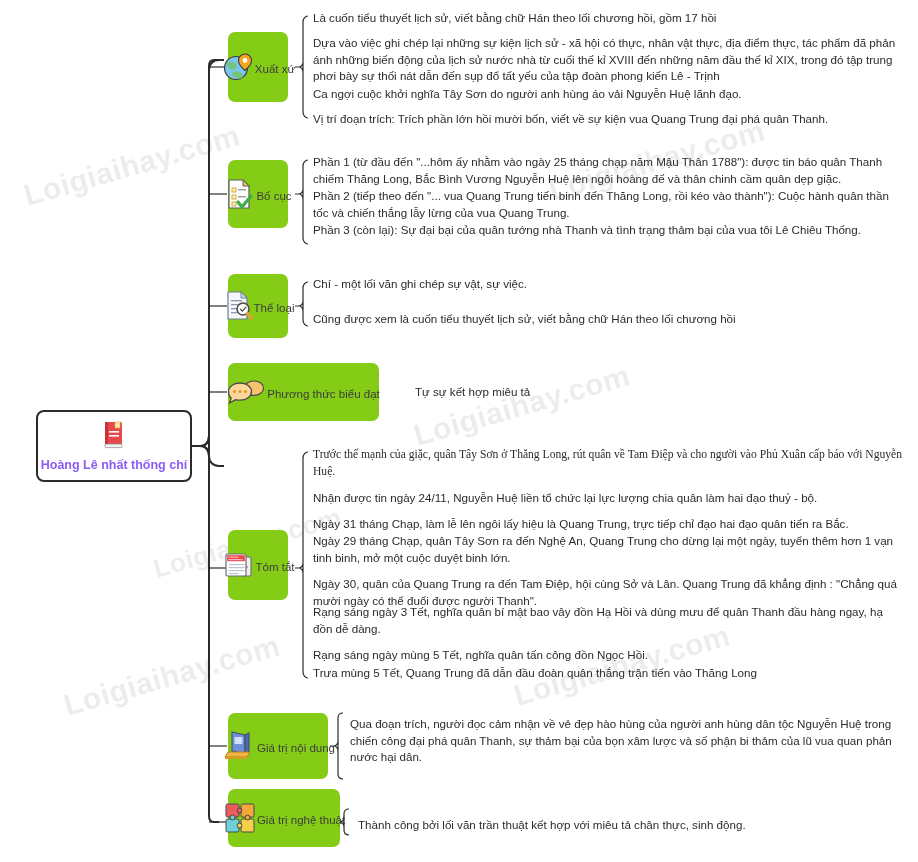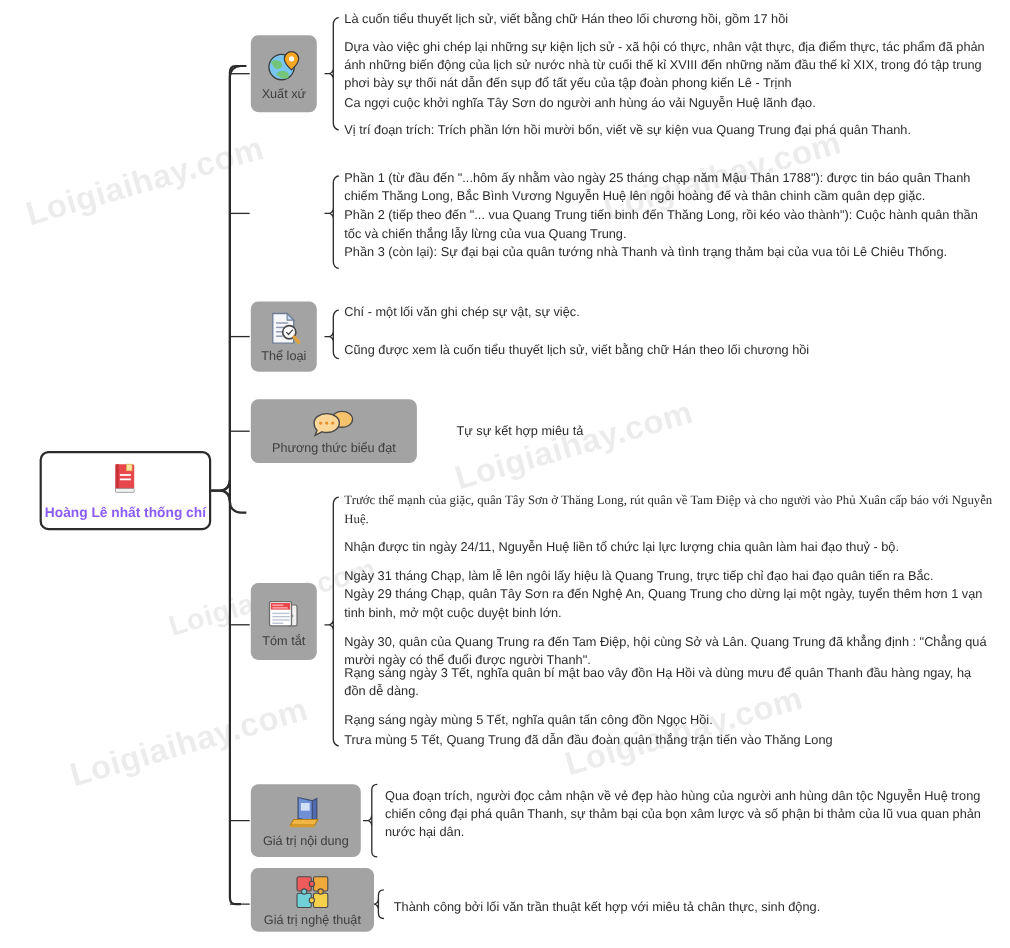--- a/index.html
+++ b/index.html
@@ -47,24 +47,24 @@
     color: #8b5cf6;
     font-size: 12.5px;
     font-weight: 700;
     margin-top: 4px;
     white-space: nowrap;
   }
 
   
   .topic {
     position: absolute;
-    background: #a3a3a3;
+    background: #84cc16;
     border-radius: 7px;
     display: flex;
-    flex-direction: column;
+    flex-direction: row;
     align-items: center;
     justify-content: center;
     z-index: 3;
   }
   .topic .topic-label {
     font-size: 11.5px;
     color: #3d3d3d;
     white-space: nowrap;
     margin-top: 3px;
   }
@@ -202,20 +202,35 @@
         <circle cx="24" cy="10.5" r="2.4" fill="#ffffff"></circle>
       </svg>
     </span>
     <span class="topic-label">Xuất xứ</span>
   </div>
   <div class="leaf" style="left:313px; top:10px; width:592px;">Là cuốn tiểu thuyết lịch sử, viết bằng chữ Hán theo lối chương hồi, gồm 17 hồi</div>
   <div class="leaf" style="left:313px; top:35px; width:592px;">Dựa vào việc ghi chép lại những sự kiện lịch sử - xã hội có thực, nhân vật thực, địa điểm thực, tác phẩm đã phản ánh những biến động của lịch sử nước nhà từ cuối thế kỉ XVIII đến những năm đầu thế kỉ XIX, trong đó tập trung phơi bày sự thối nát dẫn đến sụp đổ tất yếu của tập đoàn phong kiến Lê - Trịnh</div>
   <div class="leaf" style="left:313px; top:86px; width:592px;">Ca ngợi cuộc khởi nghĩa Tây Sơn do người anh hùng áo vải Nguyễn Huệ lãnh đạo.</div>
   <div class="leaf" style="left:313px; top:111px; width:592px;">Vị trí đoạn trích: Trích phần lớn hồi mười bốn, viết về sự kiện vua Quang Trung đại phá quân Thanh.</div>
 
+  <div class="topic" style="left:228px; top:160px; width:60px; height:68px;">
+    <span class="ico">
+      <svg width="32" height="34" viewBox="0 0 32 34">
+        <path d="M5 3 h14 l6 6 v22 h-20 z" fill="#ffffff" stroke="#5a5a5a" stroke-width="1.2"></path>
+        <path d="M19 3 l6 6 h-6 z" fill="#f5c24a" stroke="#5a5a5a" stroke-width="1"></path>
+        <rect x="8" y="11" width="4" height="4" fill="#fff2c9" stroke="#d6a330" stroke-width="0.9"></rect>
+        <rect x="8" y="18" width="4" height="4" fill="#fff2c9" stroke="#d6a330" stroke-width="0.9"></rect>
+        <rect x="8" y="25" width="4" height="4" fill="#fff2c9" stroke="#d6a330" stroke-width="0.9"></rect>
+        <rect x="14" y="12" width="8" height="1.4" fill="#9a9a9a"></rect>
+        <rect x="14" y="19" width="8" height="1.4" fill="#9a9a9a"></rect>
+        <path d="M14 25 l4 5 l9 -11" fill="none" stroke="#3fae4a" stroke-width="3.4" stroke-linecap="round" stroke-linejoin="round"></path>
+      </svg>
+    </span>
+    <span class="topic-label">Bố cục</span>
+  </div>
   <div class="leaf" style="left:313px; top:154px; width:592px;">Phần 1 (từ đầu đến "...hôm ấy nhằm vào ngày 25 tháng chạp năm Mậu Thân 1788"): được tin báo quân Thanh chiếm Thăng Long, Bắc Bình Vương Nguyễn Huệ lên ngôi hoàng đế và thân chinh cầm quân dẹp giặc.</div>
   <div class="leaf" style="left:313px; top:188px; width:592px;">Phần 2 (tiếp theo đến "... vua Quang Trung tiến binh đến Thăng Long, rồi kéo vào thành"): Cuộc hành quân thần tốc và chiến thắng lẫy lừng của vua Quang Trung.</div>
   <div class="leaf" style="left:313px; top:222px; width:592px;">Phần 3 (còn lại): Sự đại bại của quân tướng nhà Thanh và tình trạng thảm bại của vua tôi Lê Chiêu Thống.</div>
 
   <div class="topic" style="left:228px; top:274px; width:60px; height:64px;">
     <span class="ico">
       <svg width="32" height="32" viewBox="0 0 32 32">
         <path d="M6 2 h13 l6 6 v21 h-19 z" fill="#f5f7fb" stroke="#6f7d93" stroke-width="1.2"></path>
         <path d="M19 2 l6 6 h-6 z" fill="#c9dcf5" stroke="#6f7d93" stroke-width="1"></path>
         <rect x="9" y="10" width="11" height="1.3" fill="#8b98ad"></rect>

